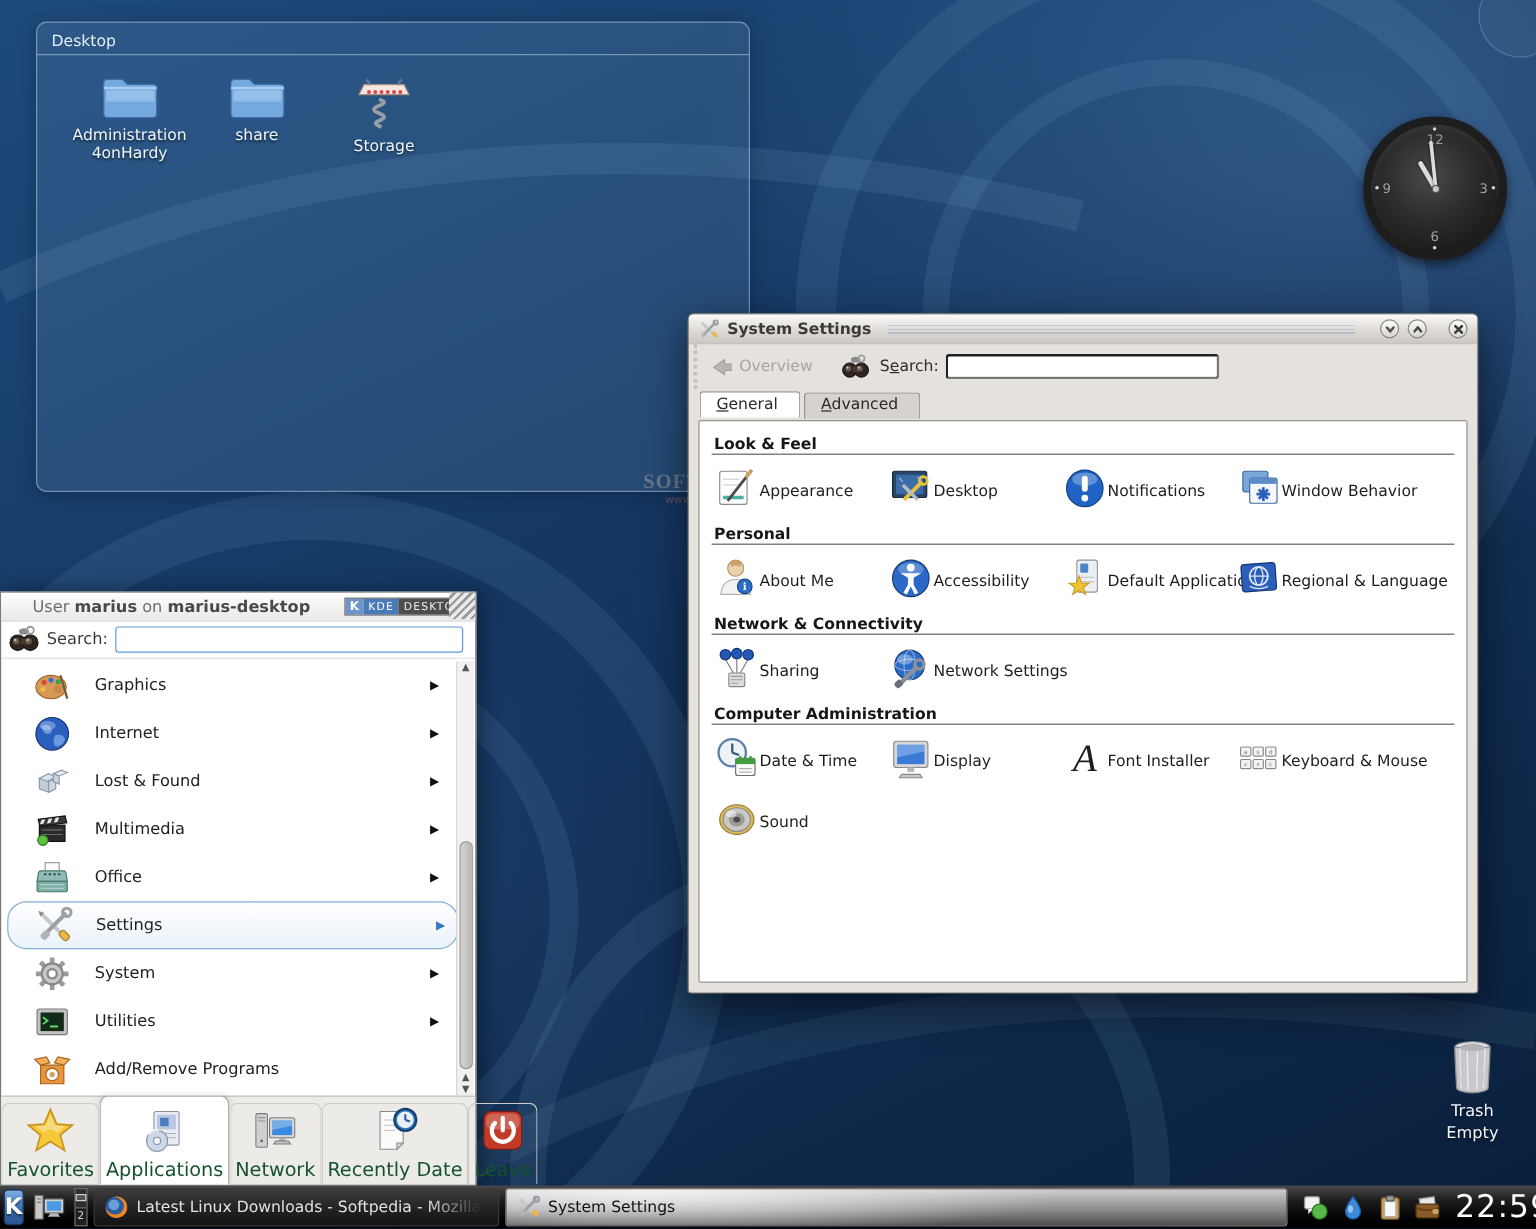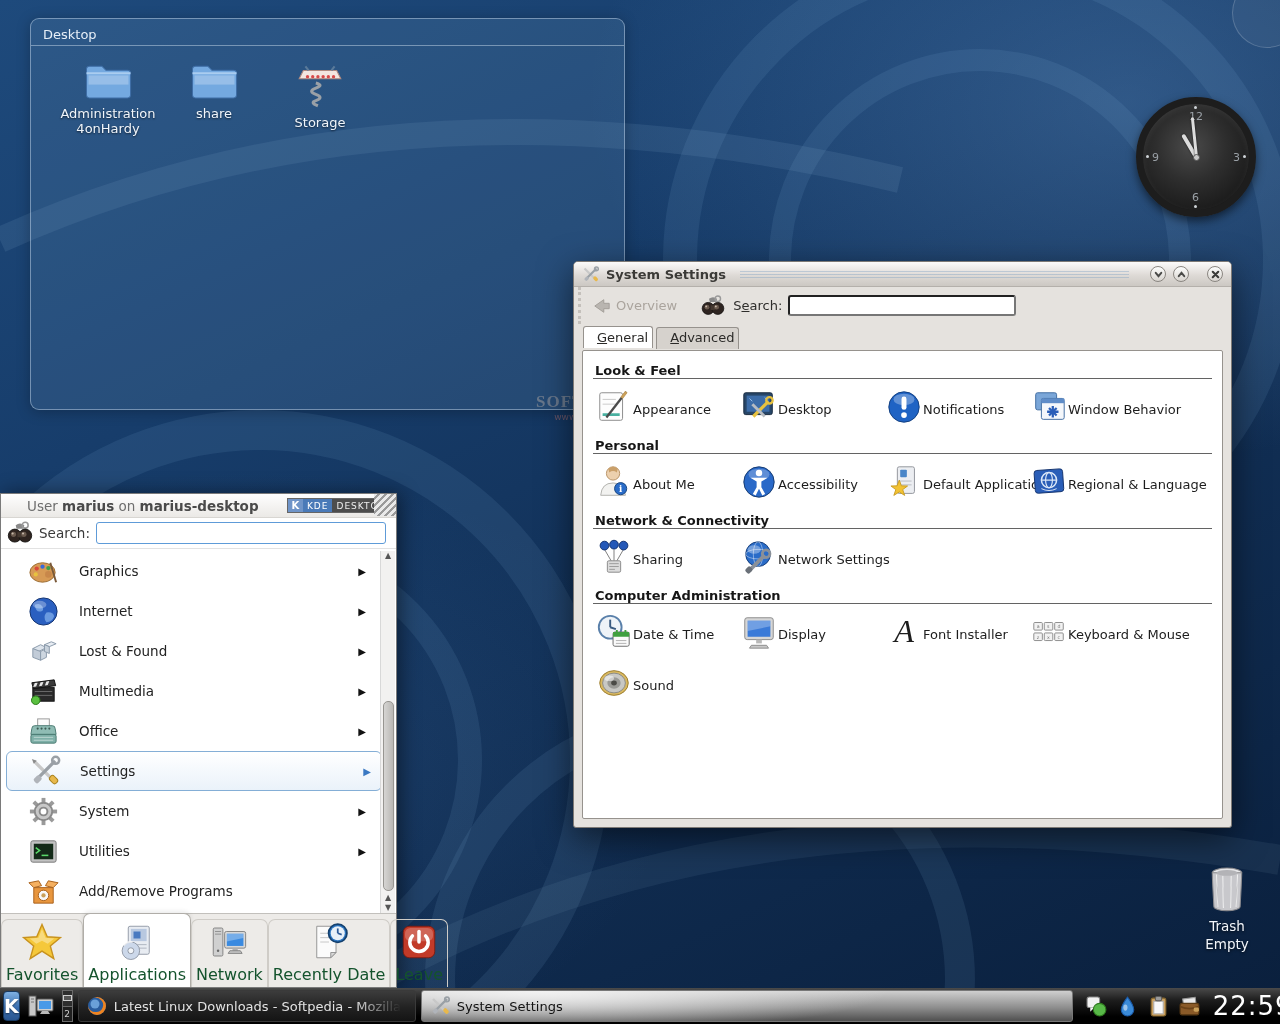--- a/index.html
+++ b/index.html
@@ -67,21 +67,21 @@
     margin-left:7px; }
   .tbtn.close { margin-left:18px; }
   .toolbar { height:37px; display:flex; align-items:center; padding-left:12px;
     border-left:3px dotted #c4c0bb; margin-left:4px; }
   .toolbar .overview { display:flex; align-items:center; color:#aaa49d; font-size:13px; }
   .toolbar .overview span.txt { margin-left:5px; }
   .toolbar .search-lbl { font-size:13px; color:#2f2e2c; margin:0 6px 0 8px; }
   .toolbar input { width:228px; height:21px; border:1px solid #989era; border-radius:3px;
     background:#fff; font-size:12px; padding:0 5px; outline:none; }
   .tabbar { display:flex; margin:2px 0 0 9px; height:22px; }
-  .tab { font-size:13px; color:#2b2a28; padding:2px 4px 3px 13px; border:1px solid #96928d;
+  .tab { font-size:13px; color:#2b2a28; padding:2px 18px 3px 13px; border:1px solid #96928d;
     border-bottom:none; border-radius:3px 3px 0 0; background:#d6d2cd; margin-right:3px; position:relative; top:1px; }
   .tab.active { background:#fff; font-weight:normal; z-index:2; top:0; padding-top:3px; }
   .tab u, .search-lbl u { text-decoration:underline; }
   .win-content { position:absolute; left:8px; right:8px; top:88px; bottom:8px; background:#fff;
     border:1px solid #96928d; border-radius:2px; padding:6px 10px; overflow:hidden; }
   .section-h { font-size:13px; font-weight:bold; color:#161616; padding:6px 2px 0 2px;
     border-bottom:1px solid #636363; margin-bottom:6px; }
   .sec-grid { display:grid; grid-template-columns:repeat(4,145px); margin-left:2px; row-gap:8px; margin-bottom:4px; }
   .s-item { display:flex; flex-direction:row; align-items:center; padding:3px 0 2px 0; cursor:default; }
   .s-item .lbl { font-size:13px; color:#1d1d1d; margin-top:4px; white-space:nowrap; }
@@ -103,21 +103,21 @@
   .kde-badge .t1 { background:#4a7ab8; color:#fff; padding:0 4px; height:100%; display:flex; align-items:center; }
   .kde-badge .t2 { background:#4d4d4d; color:#eee; padding:0 4px; height:100%; display:flex; align-items:center; }
   .k-search { height:31px; display:flex; align-items:center; padding:0 10px 0 6px; border-bottom:1px solid #e2e2e2; }
   .k-search .lbl { font-size:13.5px; color:#3a3a3a; margin:0 6px; }
   .k-search input { flex:1; height:22px; border:1px solid #5e9bd8; border-radius:3px; outline:none;
     font-size:12px; padding:0 5px; }
   .k-list { position:absolute; left:0; right:0; top:57px; bottom:74px; }
   .k-item { height:40px; display:flex; align-items:center; padding-left:26px; position:relative; }
   .k-item .lbl { font-size:13.5px; color:#222; margin-left:19px; }
   .k-item .arrow { position:absolute; right:30px; color:#111; font-size:10px; }
-  .k-item.selected { margin:0 14px 0 5px; padding-left:21px; border:1px solid #84aed6; border-radius:6px;
+  .k-item.selected { margin:0 14px 0 5px; padding-left:21px; border:1px solid #84aed6; border-radius:16px;
     background:linear-gradient(#ffffff,#eaf2fa); }
   .k-item.selected .arrow { color:#3a78c2; right:10px; }
   .k-scroll { position:absolute; right:1px; top:57px; bottom:74px; width:15px; background:#f2f1f0;
     border-left:1px solid #d8d8d8; display:flex; flex-direction:column; align-items:center; }
   .k-scroll .arr { color:#555; font-size:8px; line-height:10px; }
   .k-scroll .track { flex:1; width:11px; margin:2px 0; position:relative; }
   .k-scroll .thumb { position:absolute; left:0; width:11px; top:42%; bottom:0;
     background:linear-gradient(90deg,#d6d5d3,#b9b7b4); border:1px solid #979591; border-radius:5px; }
   .k-tabs { position:absolute; left:0; right:0; bottom:0; height:74px; background:#edebe8;
     border-top:1px solid #c2c0bc; display:flex; align-items:flex-end; }

